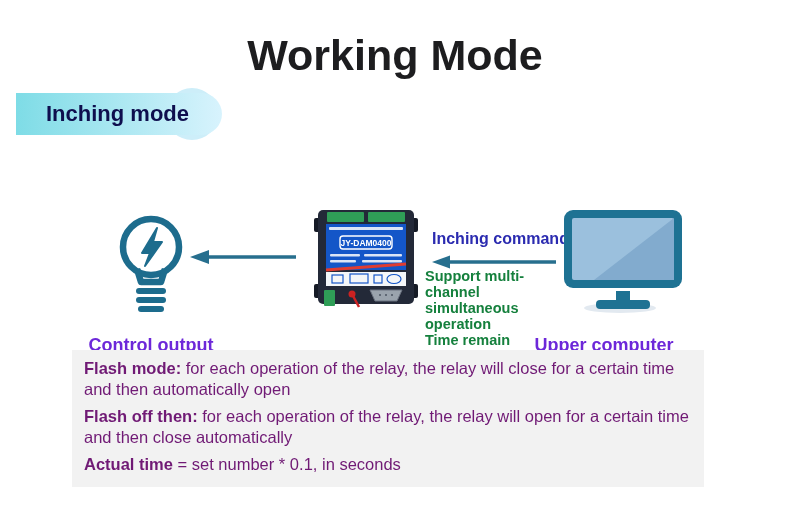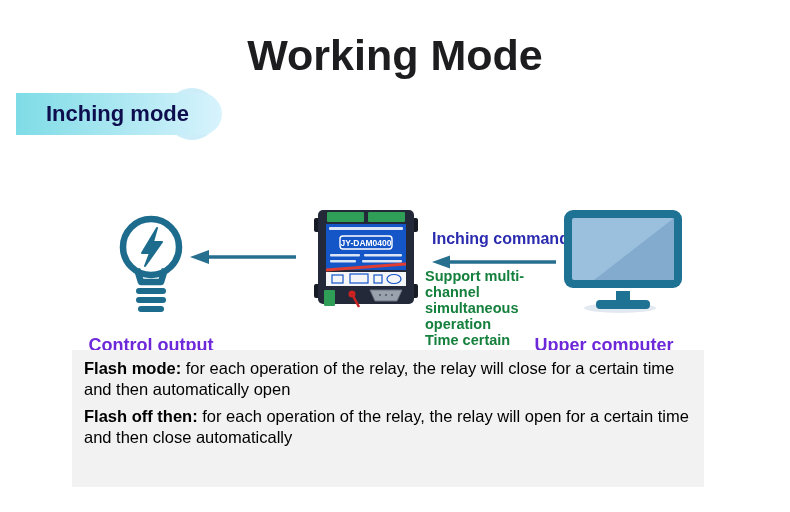--- a/index.html
+++ b/index.html
@@ -42,21 +42,21 @@
   }
   .obj-label {
     position:absolute; top:335px; transform:translateX(-50%);
     font-size:18px; font-weight:700; color:#6d28d9; white-space:nowrap;
   }
   .lbl-output   { left:151px; }
   .lbl-module   { left:364px; }
   .lbl-computer { left:604px; }
   .notes {
     position:absolute; left:72px; top:350px; width:632px; height:137px;
-    background:#f2f2f2; box-sizing:border-box; padding:8px 12px; color:#000000;
+    background:#f2f2f2; box-sizing:border-box; padding:8px 12px; color:#701a75;
   }
   .notes p { margin:0 0 6px 0; font-size:16.5px; line-height:21px; }
   .notes b { font-weight:700; }
 </style>
 </head>
 <body>
 
 <div class="canvas">
 
   <h1 class="title">Working Mode</h1>
@@ -119,33 +119,34 @@
   <div class="cmd-text">Inching command</div>
 
   <svg class="icon arrow2" viewBox="0 0 128 16">
     <line x1="126" y1="8" x2="17" y2="8" stroke="#276f8e" stroke-width="3.5"></line>
     <polygon points="2,8 20,1.5 20,14.5" fill="#276f8e"></polygon>
   </svg>
 
   <div class="support-text">
     <span>Support multi-channel</span><br>
     <span>simultaneous operation</span><br>
-    <span>Time certain</span>
+    <span>Time remain</span>
   </div>
 
   <svg class="icon monitor" viewBox="0 0 126 108">
     <ellipse cx="60" cy="102" rx="36" ry="5" fill="#e2e9f0"></ellipse>
     <rect x="4" y="4" width="118" height="78" rx="9" fill="#1e7293"></rect>
     <rect x="12" y="12" width="102" height="62" rx="2" fill="#9bc0dd"></rect>
     <polygon points="114,12 114,74 34,74" fill="#82abce"></polygon>
     <rect x="56" y="85" width="14" height="11" fill="#1e7293"></rect>
     <rect x="36" y="94" width="54" height="9" rx="4" fill="#1e7293"></rect>
   </svg>
 
   <div class="obj-label lbl-output">Control output</div>
   <div class="obj-label lbl-computer">Upper computer</div>
 
   <div class="notes">
     <p><b>Flash mode:</b><span> for each operation of the relay, the relay will close for a certain time and then automatically open</span></p>
     <p><b>Flash off then:</b><span> for each operation of the relay, the relay will open for a certain time and then close automatically</span></p>
+    <p><b>Actual time</b><span> = set number * 0.1, in seconds</span></p>
   </div>
 
 </div>
 
 </body></html>

